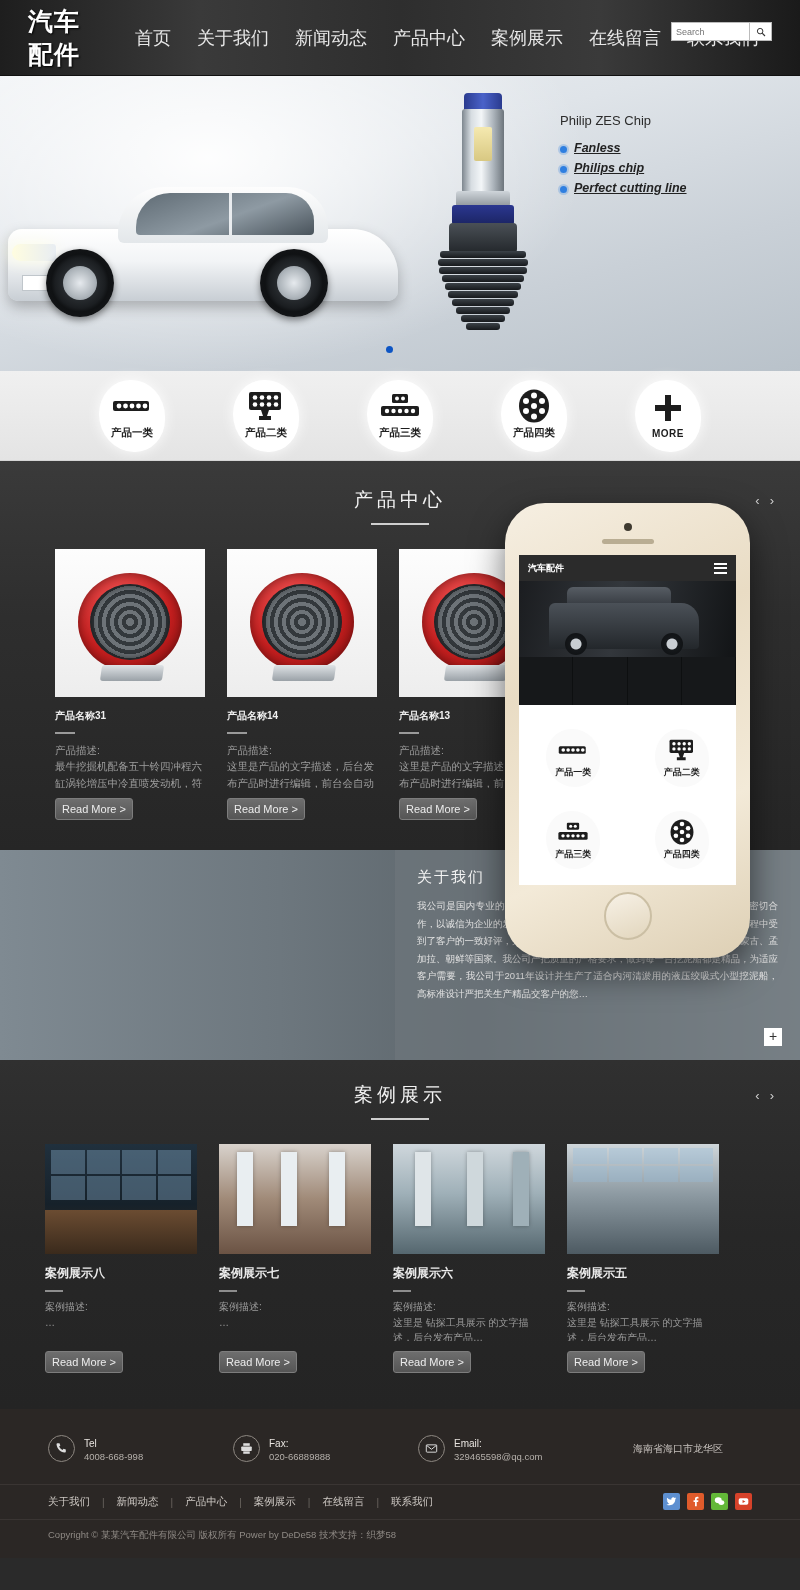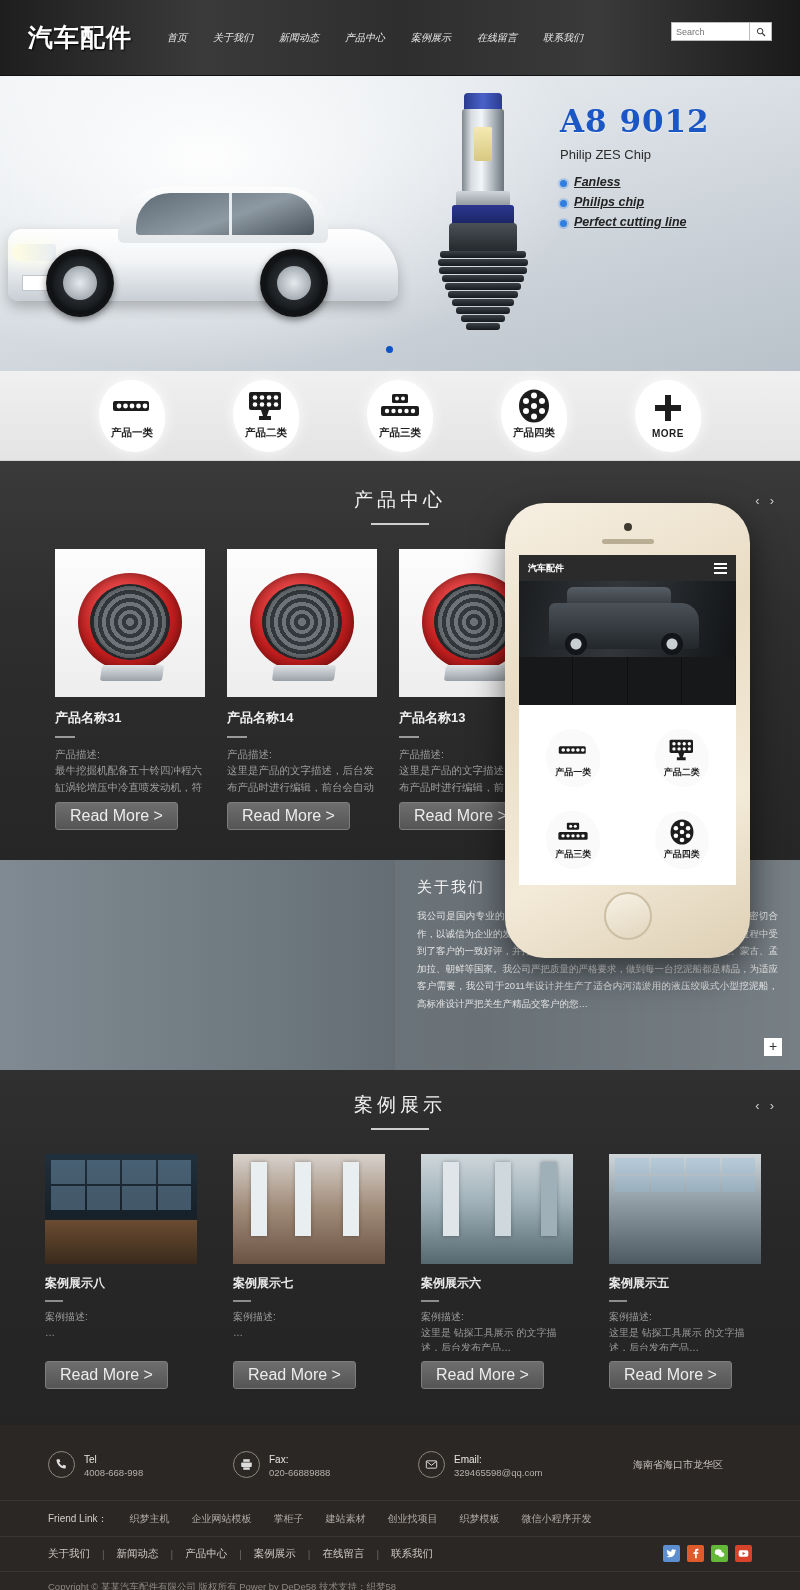--- a/index.html
+++ b/index.html
@@ -26,25 +26,24 @@
     font-weight: bold;
     font-size: 25px;
     color: #fff;
     letter-spacing: 1px;
     margin-right: 22px;
     text-shadow: 1px 1px 2px #000;
   }
   .nav { display: flex; align-items: center; gap: 0px; }
   .nav-item {
     color: #e8e8e8;
-    font-size: 10px;
+    font-size: 18px;
     padding: 6px 13px;
     cursor: pointer;
     white-space: nowrap;
-    font-style: italic;
   }
   .search-wrap {
     position: absolute; right: 28px; top: 22px;
     display: flex; align-items: center;
   }
   .search-input {
     width: 78px; height: 19px;
     background: #fff; border: 1px solid #bbb; border-right: none;
     font-size: 9px; color: #888; padding: 0 4px;
     outline: none;
@@ -259,33 +258,33 @@
     position:absolute; left:19px; top:17px; width:80px; height:76px; border-radius:50%;
     background: repeating-radial-gradient(circle at 50% 50%, #6d7378 0 4px, #33383c 4px 8px);
     box-shadow: inset 0 0 10px rgba(0,0,0,.7);
   }
   .lamp-foot {
     position:absolute; left:30px; bottom:-2px; width:62px; height:16px;
     background:linear-gradient(180deg,#dfe3e6,#9aa1a7);
     border-radius:3px; transform: skewX(-8deg);
   }
   .prod-name {
-    color: #f1f1f1; font-size: 13px; font-weight: bold;
+    color: #f1f1f1; font-size: 10px; font-weight: bold;
     margin: 12px 0 0;
   }
   .prod-rule { width: 20px; height: 2px; background: #9a9a9a; margin: 9px 0 8px; }
   .prod-desc {
     font-size: 10.5px; color: #9d9d9d; line-height: 1.55;
     height: 46px; overflow: hidden;
   }
   .readmore {
     display: inline-block; margin-top: 10px;
     background: linear-gradient(180deg,#6e6e6e,#555);
-    color: #ececec; font-size: 16px;
-    padding: 4px 14px; border-radius: 3px;
+    color: #ececec; font-size: 11px;
+    padding: 4px 6px; border-radius: 3px;
     border: 1px solid #7d7d7d; cursor: pointer;
   }
 
   
   .about {
     height: 210px; position: relative;
     background: linear-gradient(90deg,#7f8a92 0%, #6d777e 35%, #5d666c 60%, #8e979d 100%);
     overflow: hidden;
   }
   .about-photo {
@@ -395,21 +394,21 @@
     background:linear-gradient(160deg,#f7f1e6,#e2d6bd);
     border:2px solid #cbbfa4;
   }
 
   
   .cases {
     background: linear-gradient(180deg,#303030 0%,#272727 50%,#242424 100%);
     padding: 22px 0 36px;
     position: relative;
   }
-  .case-row { display:flex; gap: 36px; padding: 0 45px; }
+  .case-row { display:flex; gap: 22px; padding: 0 45px; }
   .case-card { width: 152px; }
   .case-img {
     width: 152px; height: 110px; overflow:hidden; position:relative;
     background: #1d242b;
   }
   .ci-1 { background: linear-gradient(180deg,#20303d 0%,#16212a 55%,#3a2a1c 100%); }
   .ci-2 { background: linear-gradient(180deg,#d8d2cc 0%,#a08a78 50%,#6b5344 100%); }
   .ci-3 { background: linear-gradient(180deg,#cfd7dc 0%,#9fb0b8 45%,#55676f 100%); }
   .ci-4 { background: linear-gradient(180deg,#cfd6da 0%,#8e9ba3 45%,#4d5a62 100%); }
   .ci-screens {
@@ -522,21 +521,20 @@
           <div class="fin" style="width: 76px; margin-left: -38px; top: 32px;"></div>
           <div class="fin" style="width: 70px; margin-left: -35px; top: 40px;"></div>
           <div class="fin" style="width: 62px; margin-left: -31px; top: 48px;"></div>
           <div class="fin" style="width: 54px; margin-left: -27px; top: 56px;"></div>
           <div class="fin" style="width: 44px; margin-left: -22px; top: 64px;"></div>
           <div class="fin" style="width: 34px; margin-left: -17px; top: 72px;"></div>
         </div>
     </div>
 
     <div class="hero-text">
-      <div class="hero-title" style="color: rgb(26, 86, 196);">A8 9012</div>
       <div class="hero-sub">Philip ZES Chip</div>
       <ul class="hero-list">
         <li>Fanless</li>
         <li>Philips chip</li>
         <li>Perfect cutting line</li>
       </ul>
     </div>
     <div class="hero-dots">
       <span class="hero-dot" style="background: rgb(13, 85, 196);"></span>
     </div>
@@ -931,30 +929,20 @@
             </svg>
         </div>
         <div>
           <div class="c-lbl">Email:</div>
           <div class="c-val">329465598@qq.com</div>
         </div>
       </div>
       <div class="c-addr">海南省海口市龙华区</div>
     </div>
 
-    <div class="friend-row">
-      <span class="lbl">Friend Link：</span>
-      <a>织梦主机</a>
-      <a>企业网站模板</a>
-      <a>掌柜子</a>
-      <a>建站素材</a>
-      <a>创业找项目</a>
-      <a>织梦模板</a>
-      <a>微信小程序开发</a>
-    </div>
 
     <div class="bottom-nav">
       <span class="bn-item">关于我们</span>
       <span class="bn-sep">|</span>
       <span class="bn-item">新闻动态</span>
       <span class="bn-sep">|</span>
       <span class="bn-item">产品中心</span>
       <span class="bn-sep">|</span>
       <span class="bn-item">案例展示</span>
       <span class="bn-sep">|</span>

